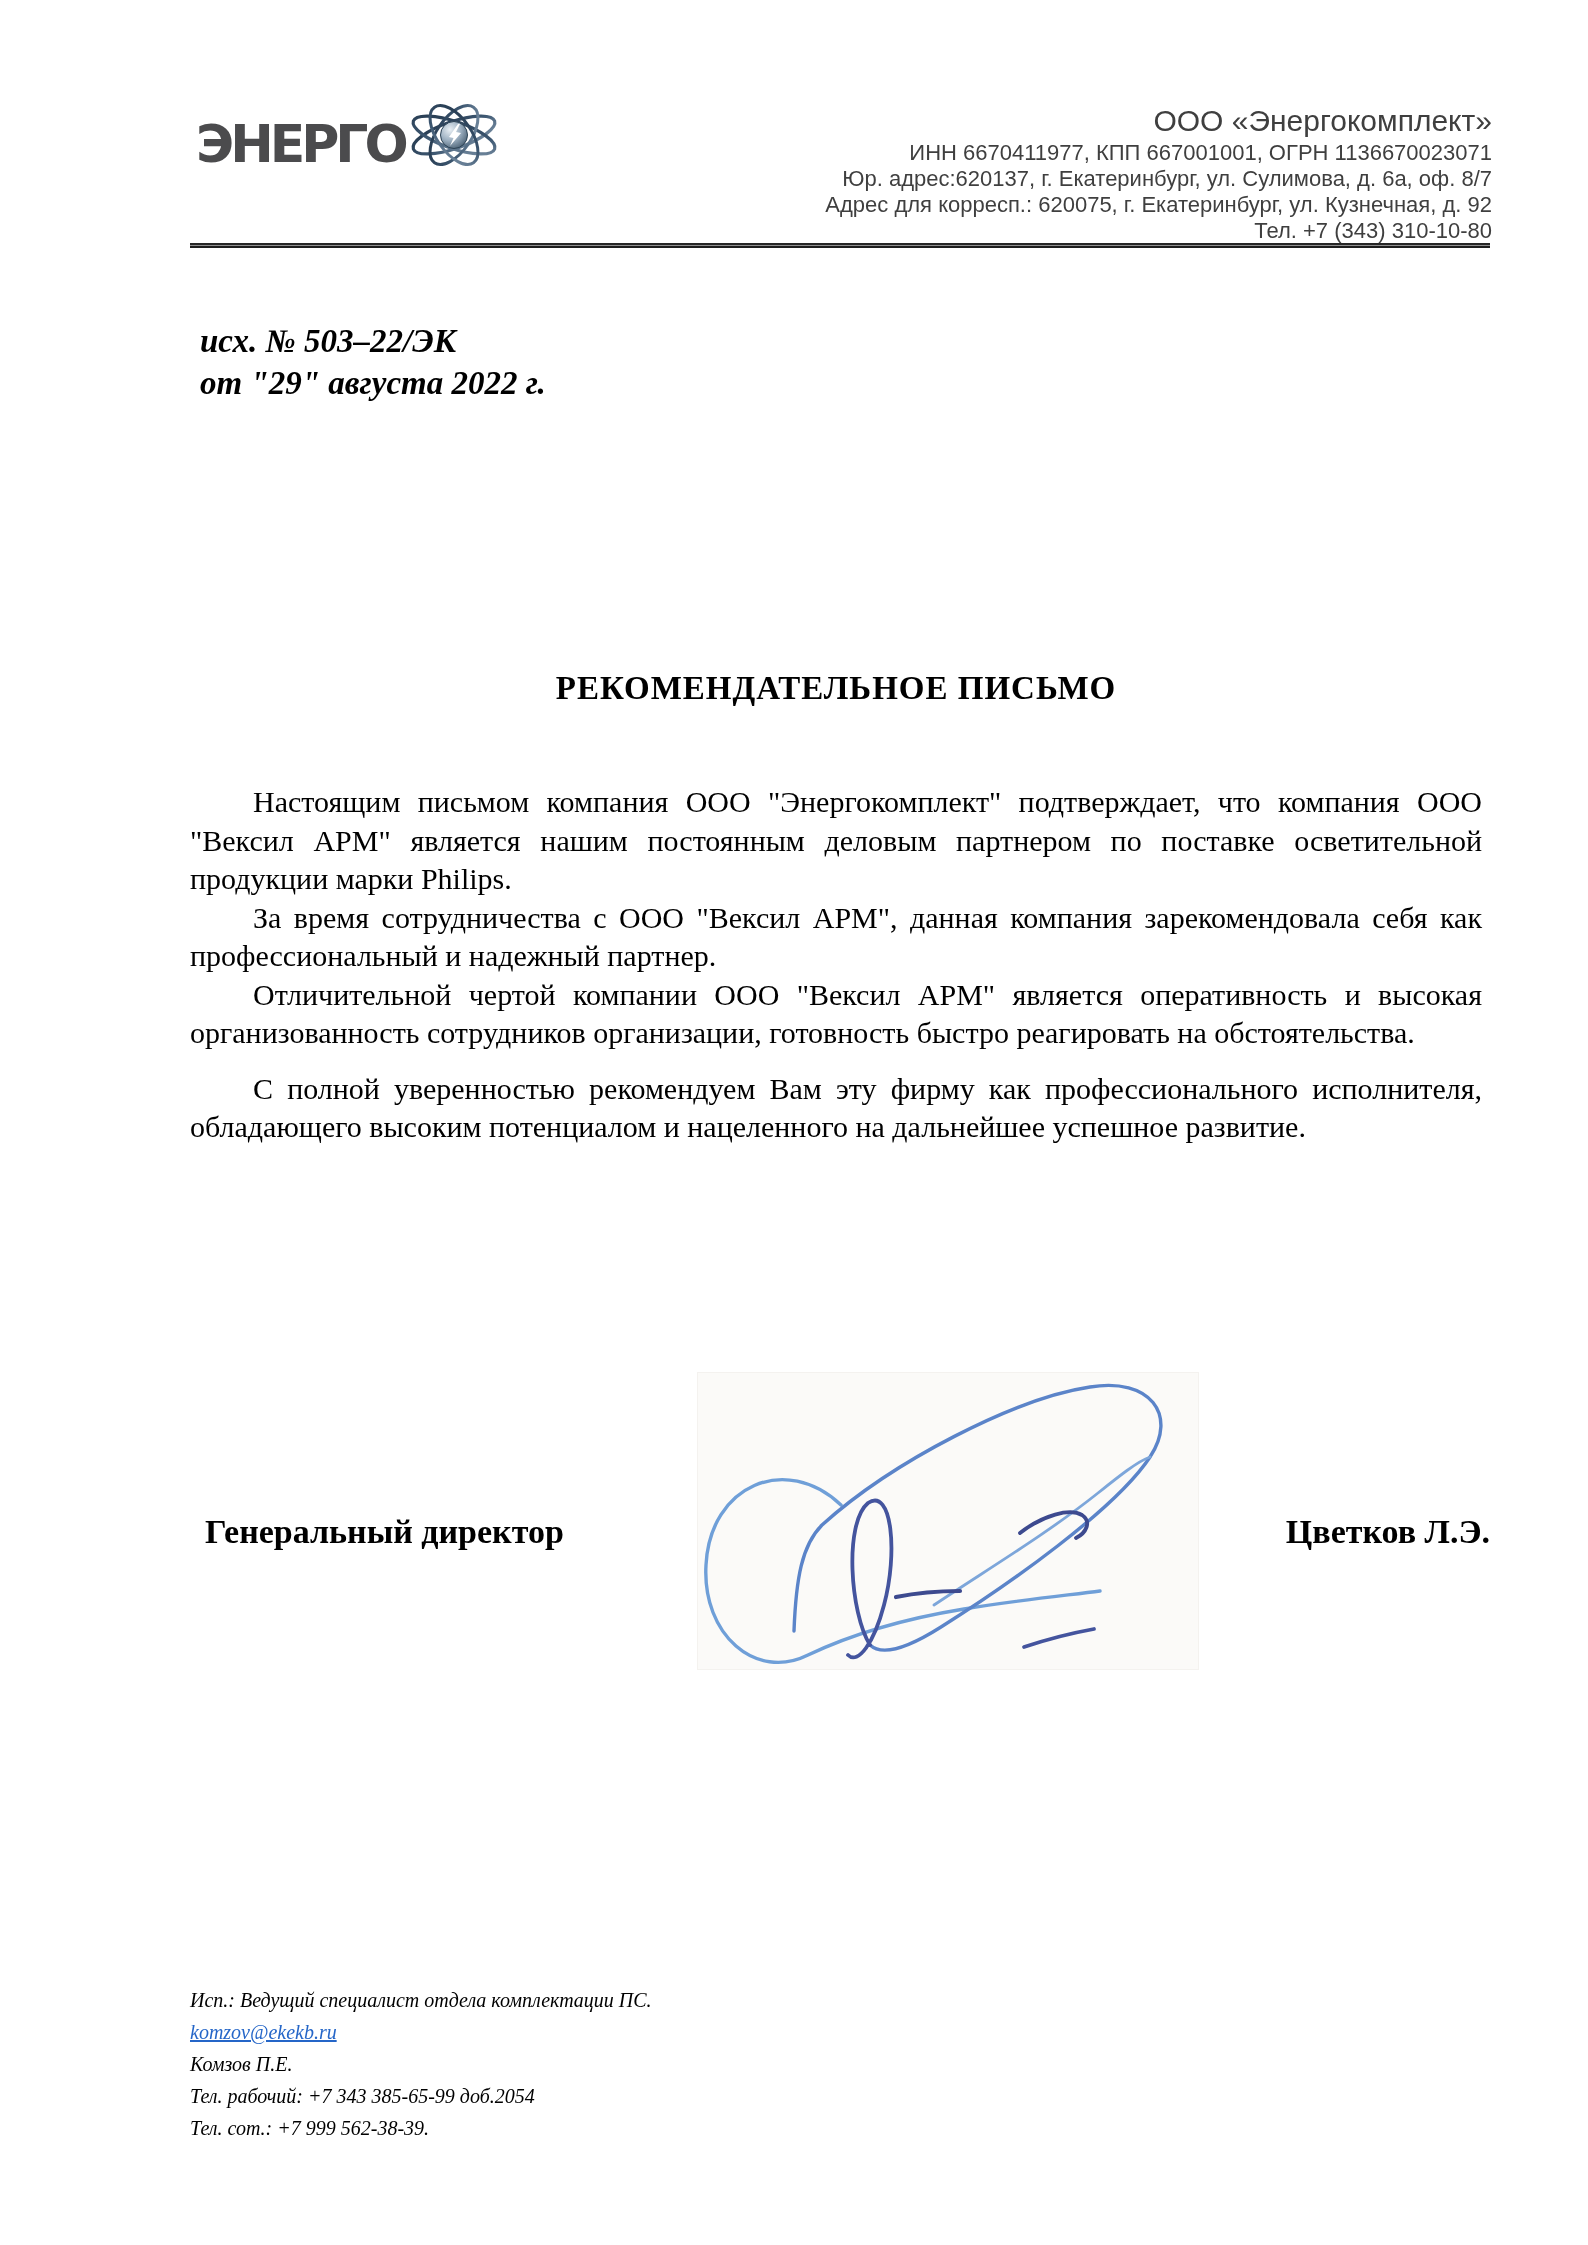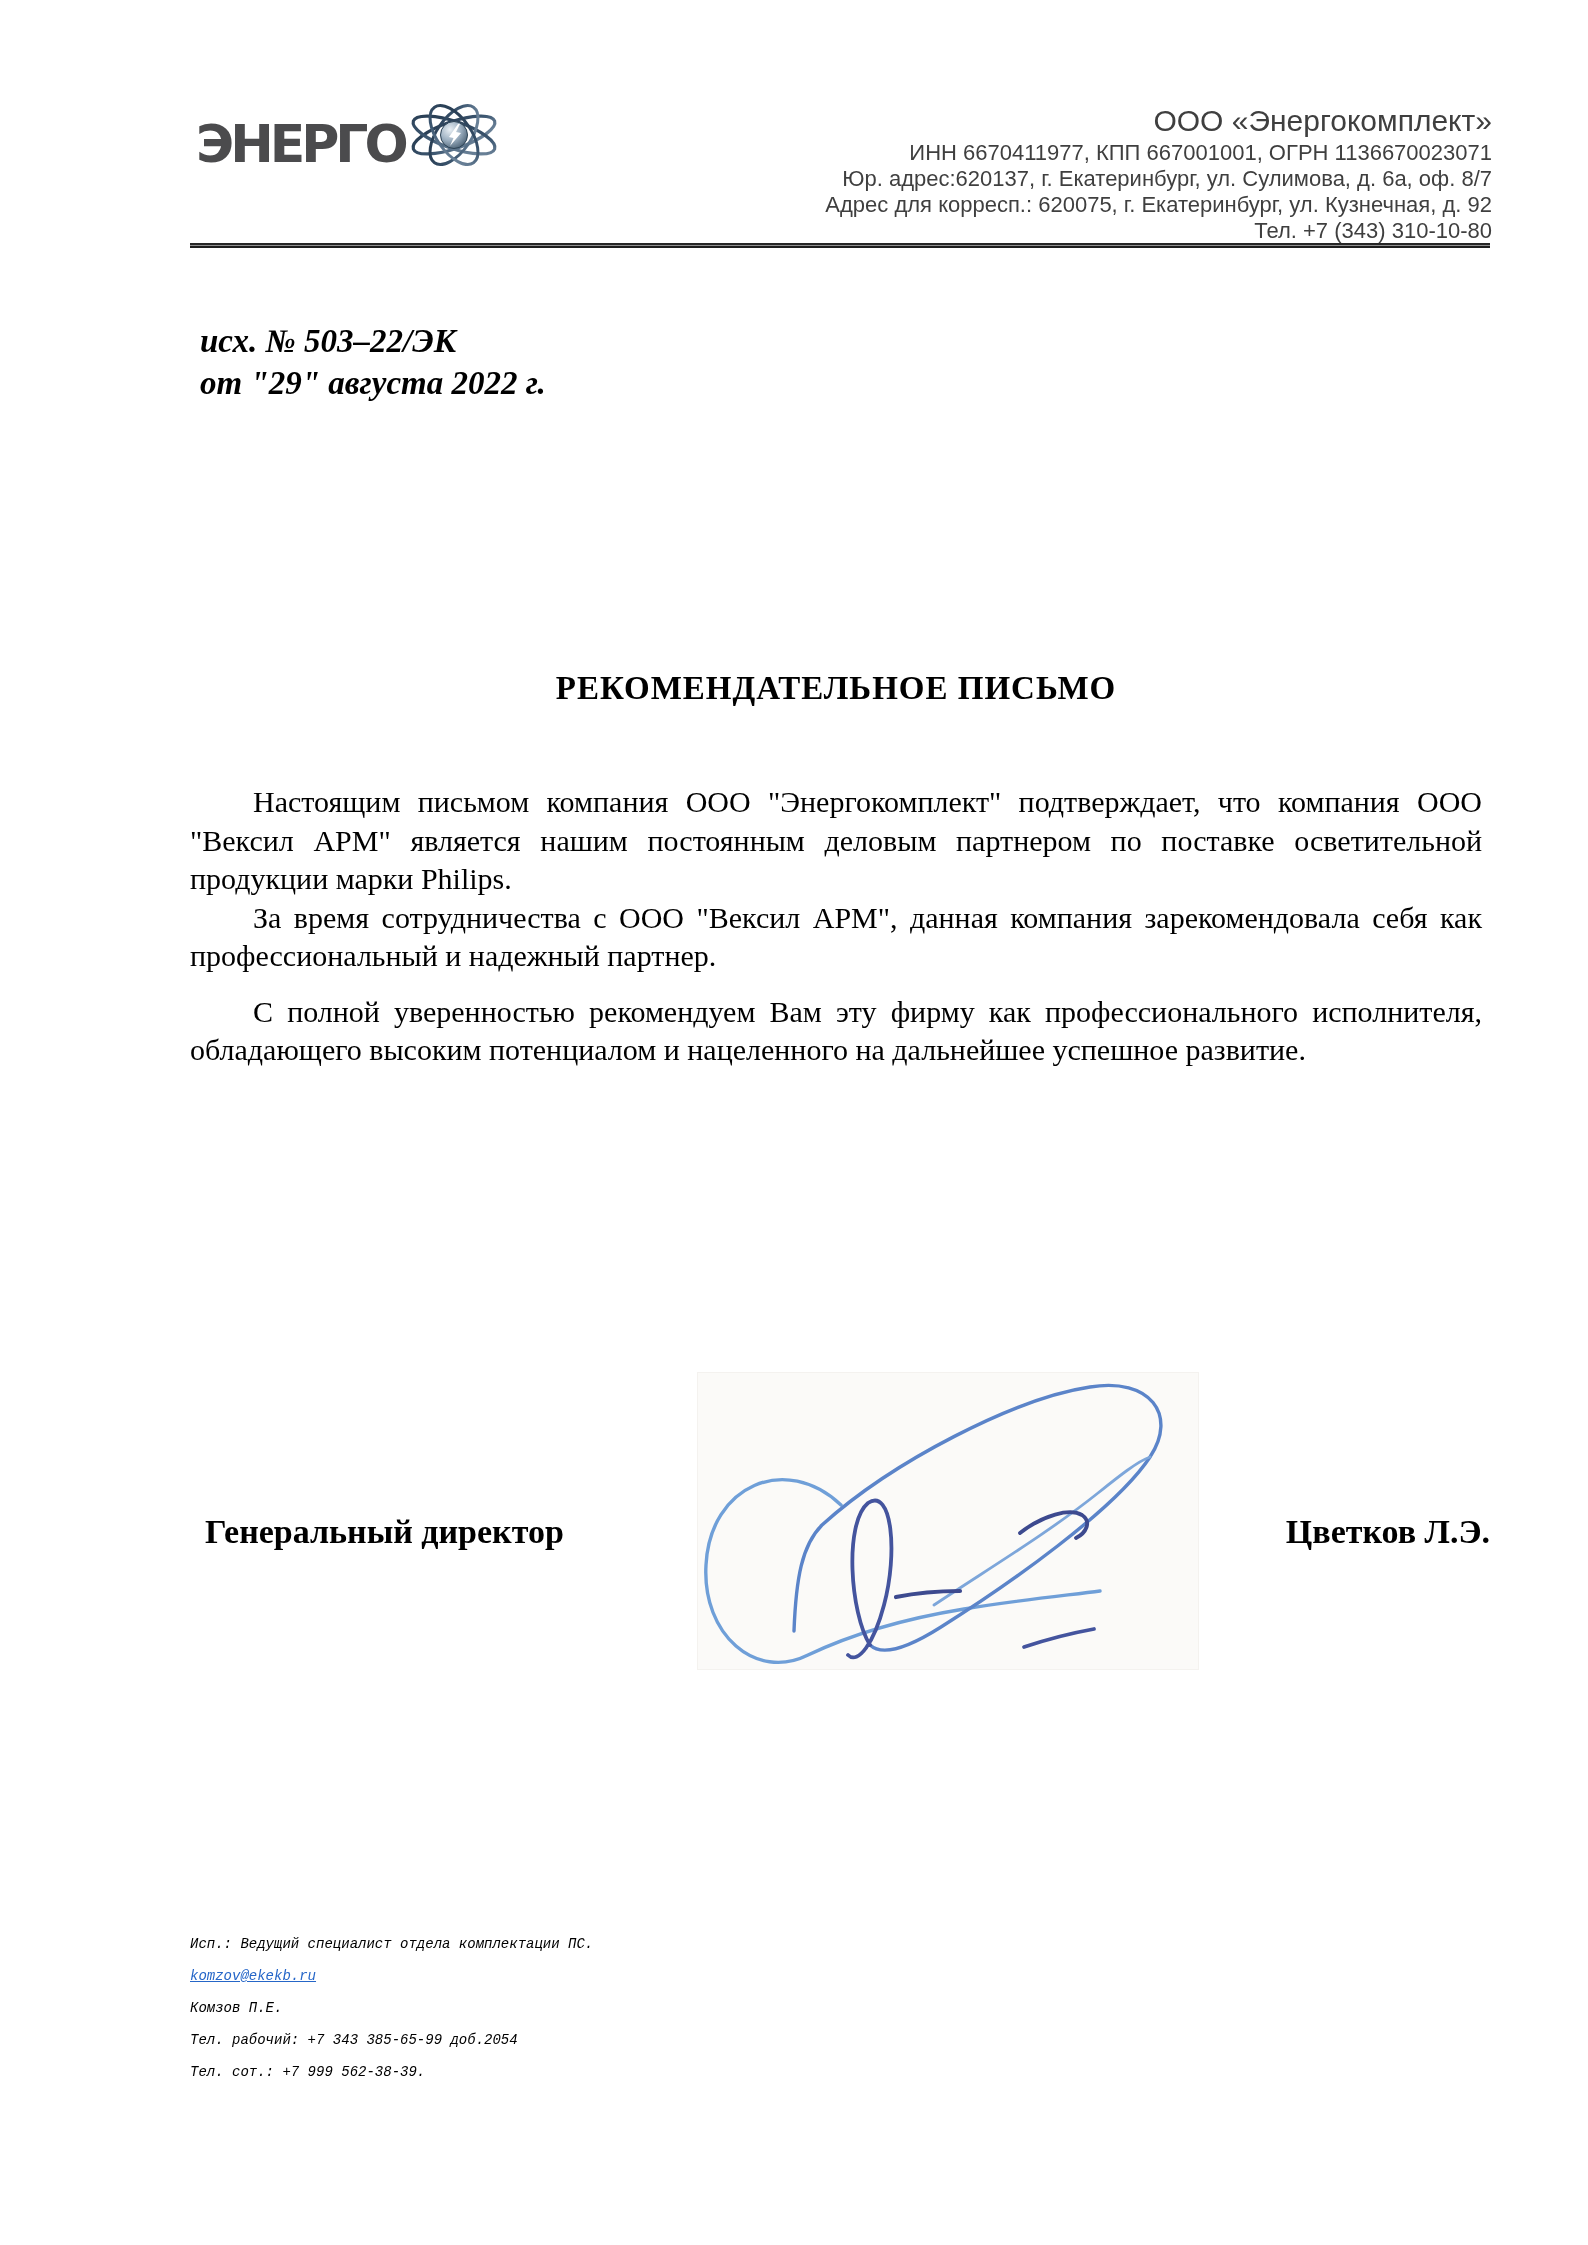--- a/index.html
+++ b/index.html
@@ -34,21 +34,21 @@
   .letter-body p{margin:0;text-indent:63px;}
   .letter-body p.spaced{margin-top:17px;}
 
   
   .sig-label{position:absolute;left:205px;top:1513px;font-weight:bold;font-size:34px;white-space:nowrap;}
   .sig-name{position:absolute;right:98px;top:1513px;font-weight:bold;font-size:34px;white-space:nowrap;}
   .sig-scan{position:absolute;left:697px;top:1372px;width:500px;height:296px;
             background:#fbfaf8;border:1px solid #f4f2ef;}
 
   
-  .footer{position:absolute;left:190px;top:1928px;font-style:italic;font-size:14px;line-height:32px;font-family:Liberation Mono, monospace;}
+  .footer{position:absolute;left:190px;top:1984px;font-style:italic;font-size:20px;line-height:32px;}
   .footer a{color:#2566c8;text-decoration:underline;}
 </style>
 </head>
 <body>
 
 <div class="page">
 
   <div class="logo">
     <span class="logo-word">ЭНЕРГО</span>
     <svg class="atom" width="92" height="70" viewBox="0 0 92 70">
@@ -86,20 +86,21 @@
   <div class="ref-block">
     <div>исх. № 503–22/ЭК</div>
     <div>от "29" августа 2022 г.</div>
   </div>
 
   <div class="letter-title">РЕКОМЕНДАТЕЛЬНОЕ ПИСЬМО</div>
 
   <div class="letter-body">
     <p>Настоящим письмом компания ООО "Энергокомплект" подтверждает, что компания ООО "Вексил АРМ" является нашим постоянным деловым партнером по поставке осветительной продукции марки Philips.</p>
     <p>За время сотрудничества с ООО "Вексил АРМ", данная компания зарекомендовала себя как профессиональный и надежный партнер.</p>
+    <p>Отличительной чертой компании ООО "Вексил АРМ" является оперативность и высокая организованность сотрудников организации, готовность быстро реагировать на обстоятельства.</p>
     <p class="spaced">С полной уверенностью рекомендуем Вам эту фирму как профессионального исполнителя, обладающего высоким потенциалом и нацеленного на дальнейшее успешное развитие.</p>
   </div>
 
   <div class="sig-label">Генеральный директор</div>
 
   <div class="sig-scan">
     <svg width="500" height="296" viewBox="0 0 500 296">
       <g fill="none" stroke-linecap="round">
 
         <path d="M 143 132 C 88 80, 12 112, 8 192 C 4 262, 58 308, 110 282 C 150 263, 205 246, 266 236 C 320 227, 372 222, 402 218" stroke="#6f9fd8" stroke-width="3.4"></path>

